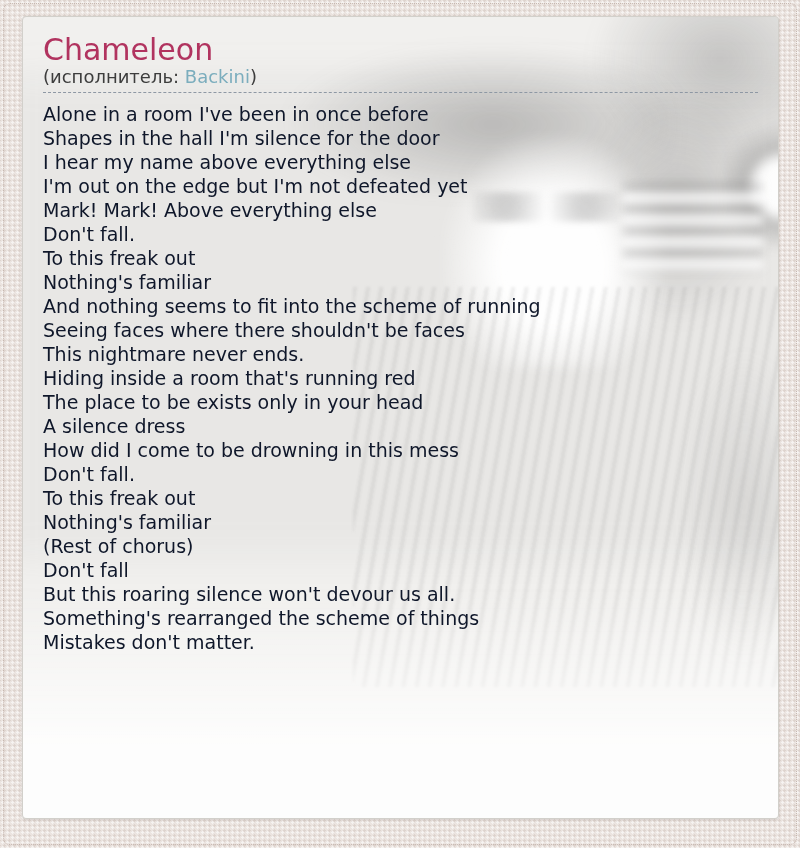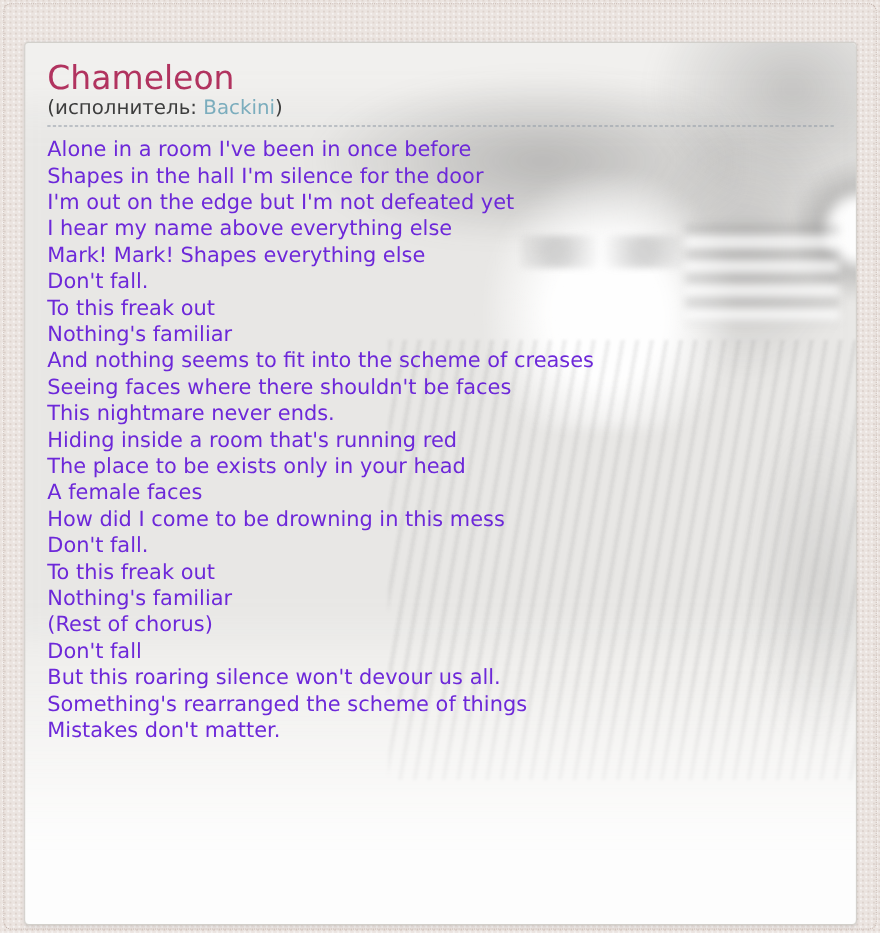--- a/index.html
+++ b/index.html
@@ -18,21 +18,21 @@
 
   .stitch {
     position: absolute; inset: 3px;
     border: 1px dotted rgba(168,146,136,0.55);
     border-radius: 7px;
     pointer-events: none;
   }
 
   .panel {
     position: absolute;
-    left: 22px; top: 38px;
+    left: 22px; top: 16px;
     width: 755px; height: 801px;
     background: #f1f0ee;
     border: 1px solid #d2d0cb;
     border-radius: 4px;
     box-shadow: 0 1px 3px rgba(0,0,0,0.10);
   }
 
   
   .photo {
     position: absolute; inset: 0;
@@ -123,21 +123,21 @@
   .artist-link {
     color: #7badbd;
     text-decoration: none;
     cursor: pointer;
     text-align: center;
   }
   .lyrics {
     margin-top: 9px;
     font-size: 19px;
     line-height: 24px;
-    color: #6d28d9;
+    color: #0f172a;
   }
   .lyric-line { white-space: pre; }
 </style>
 </head>
 <body>
 
 <div class="stitch"></div>
 
 <div class="panel">
   <div class="photo">
@@ -155,32 +155,32 @@
   </div>
 
   <div class="content">
     <h1 class="song-title">Chameleon</h1>
 
     <div class="artist-line"><span>(исполнитель: </span><a class="artist-link" href="#">Backini</a><span>)</span></div>
 
     <div class="lyrics">
       <div class="lyric-line">Alone in a room I've been in once before</div>
       <div class="lyric-line">Shapes in the hall I'm silence for the door</div>
+      <div class="lyric-line">I hear my name above everything else</div>
       <div class="lyric-line">I'm out on the edge but I'm not defeated yet</div>
-      <div class="lyric-line">I hear my name above everything else</div>
-      <div class="lyric-line">Mark! Mark! Shapes everything else</div>
+      <div class="lyric-line">Mark! Mark! Above everything else</div>
       <div class="lyric-line">Don't fall.</div>
       <div class="lyric-line">To this freak out</div>
       <div class="lyric-line">Nothing's familiar</div>
-      <div class="lyric-line">And nothing seems to fit into the scheme of creases</div>
+      <div class="lyric-line">And nothing seems to fit into the scheme of running</div>
       <div class="lyric-line">Seeing faces where there shouldn't be faces</div>
       <div class="lyric-line">This nightmare never ends.</div>
       <div class="lyric-line">Hiding inside a room that's running red</div>
       <div class="lyric-line">The place to be exists only in your head</div>
-      <div class="lyric-line">A female faces</div>
+      <div class="lyric-line">A silence dress</div>
       <div class="lyric-line">How did I come to be drowning in this mess</div>
       <div class="lyric-line">Don't fall.</div>
       <div class="lyric-line">To this freak out</div>
       <div class="lyric-line">Nothing's familiar</div>
       <div class="lyric-line">(Rest of chorus)</div>
       <div class="lyric-line">Don't fall</div>
       <div class="lyric-line">But this roaring silence won't devour us all.</div>
       <div class="lyric-line">Something's rearranged the scheme of things</div>
       <div class="lyric-line">Mistakes don't matter.</div>
     </div>

